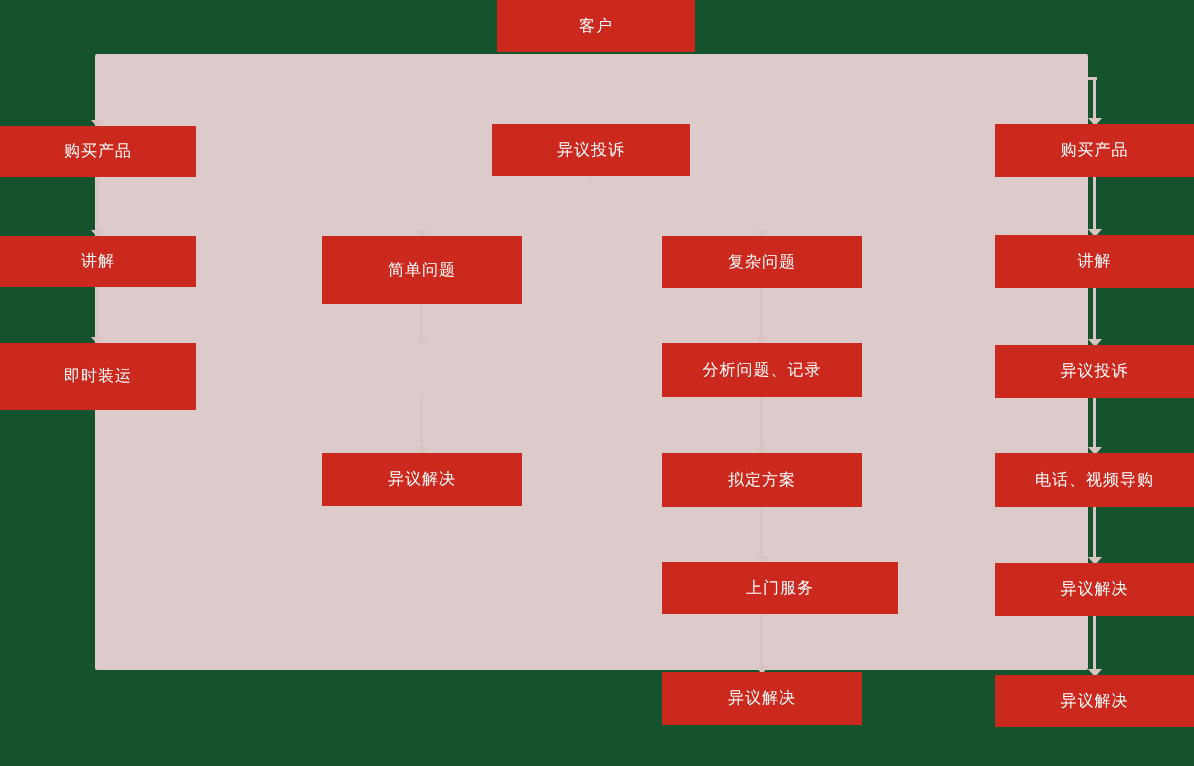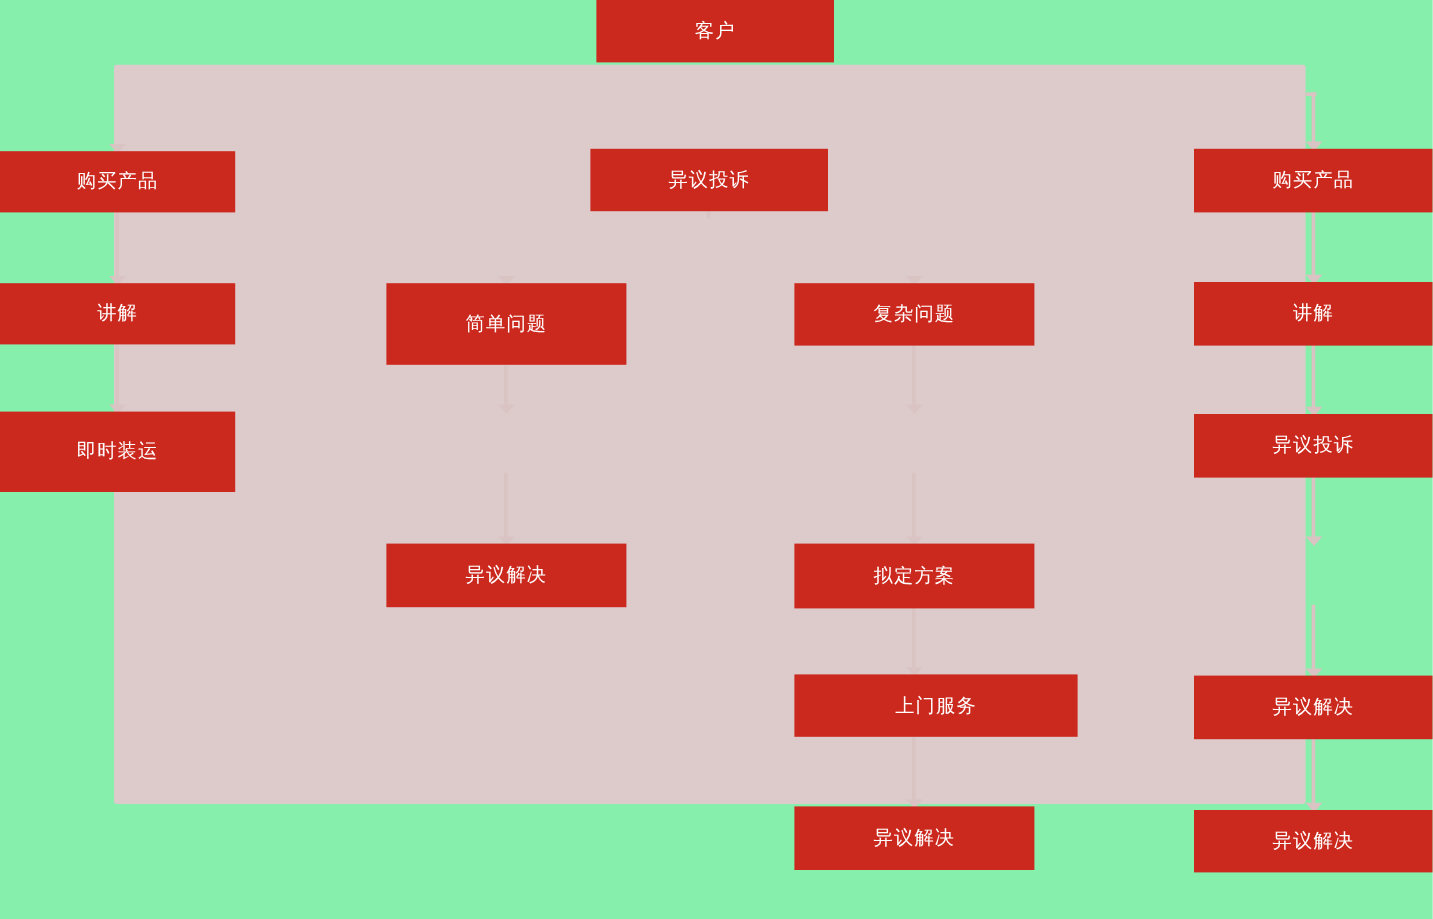--- a/index.html
+++ b/index.html
@@ -1,21 +1,21 @@
 <!DOCTYPE html>
 <html style="--red: #cb291e; --rose: #ddcaca; --conn: #d9c4c3; --txt: #ffffff;"><head>
 <meta charset="utf-8">
 <style>
   html, body { margin: 0; padding: 0; background: #ffffff; }
   * { box-sizing: border-box; }
   #canvas {
     position: relative;
     width: 1194px;
     height: 766px;
-    background: #86efac;
+    background: #14532d;
     overflow: hidden;
     font-family: "DejaVu Sans", sans-serif;
   }
   .panel {
     position: absolute;
     left: 95px; top: 54px;
     width: 993px; height: 616px;
     background: var(--rose, #ddcaca);
     border-radius: 2px;
   }
@@ -98,23 +98,25 @@
   <div class="node" style="left:0px;top:126px;width:196px;height:51px">购买产品</div>
   <div class="node" style="left:0px;top:236px;width:196px;height:51px">讲解</div>
   <div class="node" style="left:0px;top:343px;width:196px;height:67px">即时装运</div>
 
   <div class="node" style="left:492px;top:124px;width:198px;height:52px">异议投诉</div>
 
   <div class="node" style="left:322px;top:236px;width:200px;height:68px">简单问题</div>
   <div class="node" style="left:322px;top:453px;width:200px;height:53px">异议解决</div>
 
   <div class="node" style="left:662px;top:236px;width:200px;height:52px">复杂问题</div>
+  <div class="node" style="left:662px;top:343px;width:200px;height:54px">分析问题、记录</div>
   <div class="node" style="left:662px;top:453px;width:200px;height:54px">拟定方案</div>
   <div class="node" style="left:662px;top:562px;width:236px;height:52px">上门服务</div>
   <div class="node" style="left:662px;top:672px;width:200px;height:53px">异议解决</div>
 
   <div class="node" style="left:995px;top:124px;width:199px;height:53px">购买产品</div>
   <div class="node" style="left:995px;top:235px;width:199px;height:53px">讲解</div>
   <div class="node" style="left:995px;top:345px;width:199px;height:53px">异议投诉</div>
+  <div class="node" style="left:995px;top:453px;width:199px;height:54px">电话、视频导购</div>
   <div class="node" style="left:995px;top:563px;width:199px;height:53px">异议解决</div>
   <div class="node" style="left:995px;top:675px;width:199px;height:52px">异议解决</div>
 
 </div>
 
 </body></html>

